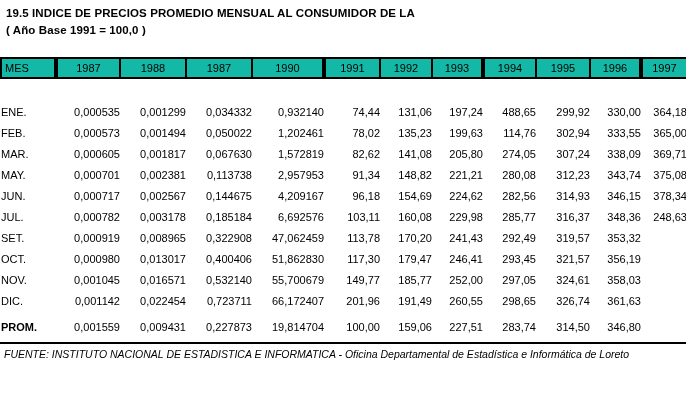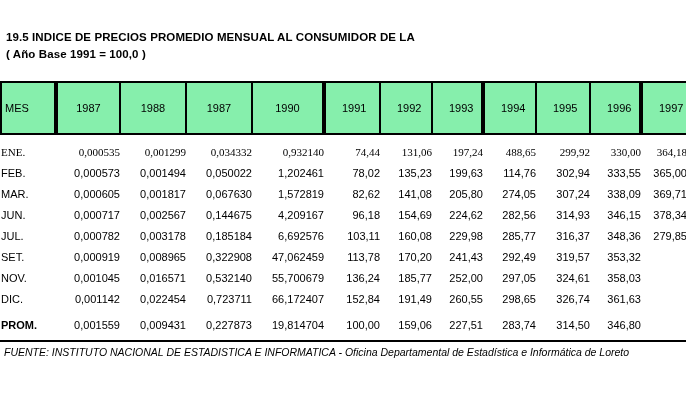--- a/index.html
+++ b/index.html
@@ -1,31 +1,31 @@
 <!DOCTYPE html>
 <html><head>
 <meta charset="utf-8">
 <style>
   html,body{margin:0;padding:0;background:#ffffff;color:#000000;
     font-family:"Liberation Sans","DejaVu Sans",sans-serif;}
   .page{position:relative;width:686px;height:403px;overflow:hidden;
     box-sizing:border-box;padding-top:5px;background:#ffffff;}
   .titleblock{padding-left:6px;font-weight:bold;font-size:11.5px;line-height:17px;
-    letter-spacing:0.1px;margin-top:24px;}
+    letter-spacing:0.1px;}
   table.idx{border-collapse:collapse;table-layout:fixed;width:686px;margin-top:18px;}
-  table.idx th{background:#86efac;border:2px solid #000000;font-size:11px;
-    font-weight:normal;height:18px;text-align:center;padding:16px;overflow:hidden;margin-left:24px;}
+  table.idx th{background:#14b8a6;border:2px solid #000000;font-size:11px;
+    font-weight:normal;height:18px;text-align:center;padding:0;overflow:hidden;margin-left:24px;}
   table.idx th.mes{text-align:left;padding-left:3px;}
   table.idx th.grp{border-left-width:4px;}
   table.idx td{font-size:11px;height:21px;padding:0;white-space:nowrap;overflow:hidden;}
   td.mon{padding-left:4px;}
   td.num{text-align:right;}
   td.p8{padding-right:8px;}
   td.p14{padding-right:14px;}
-  tr.first td{padding-top:6px;font-family:Liberation Serif, serif;}
+  tr.first td{padding-top:22px;}
   tr.spacer td{height:5px;}
   tr.avg td.mon{font-weight:bold;}
   .rule{border-top:2px solid #000000;margin-top:5px;width:686px;}
   .src{font-style:italic;font-size:10.5px;padding:4px 0 0 4px;border-radius:8px;}
 </style>
 </head>
 <body>
 
 <div class="page">
   <div class="titleblock">
@@ -101,20 +101,34 @@
           <td class="num p8">1,572819</td>
           <td class="num p14">82,62</td>
           <td class="num p14">141,08</td>
           <td class="num p14">205,80</td>
           <td class="num p14">274,05</td>
           <td class="num p14">307,24</td>
           <td class="num p14">338,09</td>
           <td class="num p14">369,71</td>
         </tr>
         <tr>
+          <td class="mon">MAY.</td>
+          <td class="num p8">0,000701</td>
+          <td class="num p8">0,002381</td>
+          <td class="num p8">0,113738</td>
+          <td class="num p8">2,957953</td>
+          <td class="num p14">91,34</td>
+          <td class="num p14">148,82</td>
+          <td class="num p14">221,21</td>
+          <td class="num p14">280,08</td>
+          <td class="num p14">312,23</td>
+          <td class="num p14">343,74</td>
+          <td class="num p14">375,08</td>
+        </tr>
+        <tr>
           <td class="mon">JUN.</td>
           <td class="num p8">0,000717</td>
           <td class="num p8">0,002567</td>
           <td class="num p8">0,144675</td>
           <td class="num p8">4,209167</td>
           <td class="num p14">96,18</td>
           <td class="num p14">154,69</td>
           <td class="num p14">224,62</td>
           <td class="num p14">282,56</td>
           <td class="num p14">314,93</td>
@@ -126,57 +140,71 @@
           <td class="num p8">0,000782</td>
           <td class="num p8">0,003178</td>
           <td class="num p8">0,185184</td>
           <td class="num p8">6,692576</td>
           <td class="num p14">103,11</td>
           <td class="num p14">160,08</td>
           <td class="num p14">229,98</td>
           <td class="num p14">285,77</td>
           <td class="num p14">316,37</td>
           <td class="num p14">348,36</td>
-          <td class="num p14">279,85</td>
+          <td class="num p14">248,63</td>
         </tr>
         <tr>
           <td class="mon">SET.</td>
           <td class="num p8">0,000919</td>
           <td class="num p8">0,008965</td>
           <td class="num p8">0,322908</td>
           <td class="num p8">47,062459</td>
           <td class="num p14">113,78</td>
           <td class="num p14">170,20</td>
           <td class="num p14">241,43</td>
           <td class="num p14">292,49</td>
           <td class="num p14">319,57</td>
           <td class="num p14">353,32</td>
           <td class="num p14"></td>
         </tr>
         <tr>
+          <td class="mon">OCT.</td>
+          <td class="num p8">0,000980</td>
+          <td class="num p8">0,013017</td>
+          <td class="num p8">0,400406</td>
+          <td class="num p8">51,862830</td>
+          <td class="num p14">117,30</td>
+          <td class="num p14">179,47</td>
+          <td class="num p14">246,41</td>
+          <td class="num p14">293,45</td>
+          <td class="num p14">321,57</td>
+          <td class="num p14">356,19</td>
+          <td class="num p14"></td>
+        </tr>
+        <tr>
           <td class="mon">NOV.</td>
           <td class="num p8">0,001045</td>
           <td class="num p8">0,016571</td>
           <td class="num p8">0,532140</td>
           <td class="num p8">55,700679</td>
-          <td class="num p14">136,24</td>
+          <td class="num p14">149,77</td>
           <td class="num p14">185,77</td>
           <td class="num p14">252,00</td>
           <td class="num p14">297,05</td>
           <td class="num p14">324,61</td>
           <td class="num p14">358,03</td>
           <td class="num p14"></td>
         </tr>
         <tr>
           <td class="mon">DIC.</td>
           <td class="num p8">0,001142</td>
           <td class="num p8">0,022454</td>
           <td class="num p8">0,723711</td>
           <td class="num p8">66,172407</td>
-          <td class="num p14">152,84</td>
+          <td class="num p14">201,96</td>
           <td class="num p14">191,49</td>
           <td class="num p14">260,55</td>
           <td class="num p14">298,65</td>
           <td class="num p14">326,74</td>
           <td class="num p14">361,63</td>
           <td class="num p14"></td>
         </tr>
         <tr class="spacer">
           <td colspan="12"></td>
         </tr>

